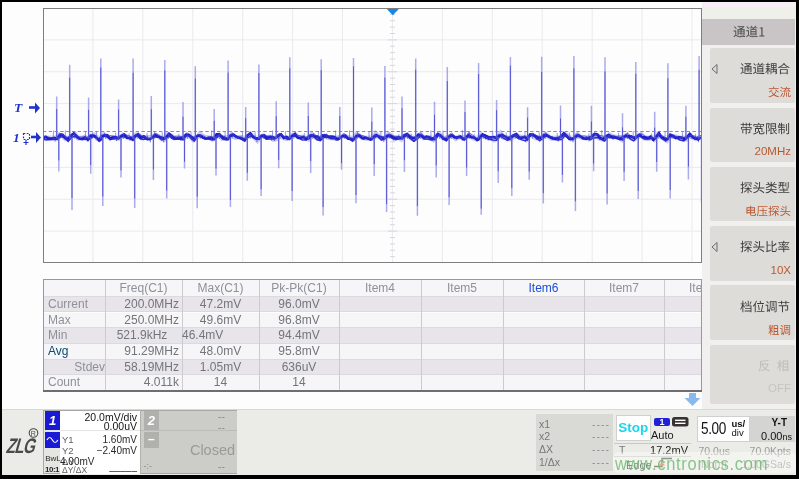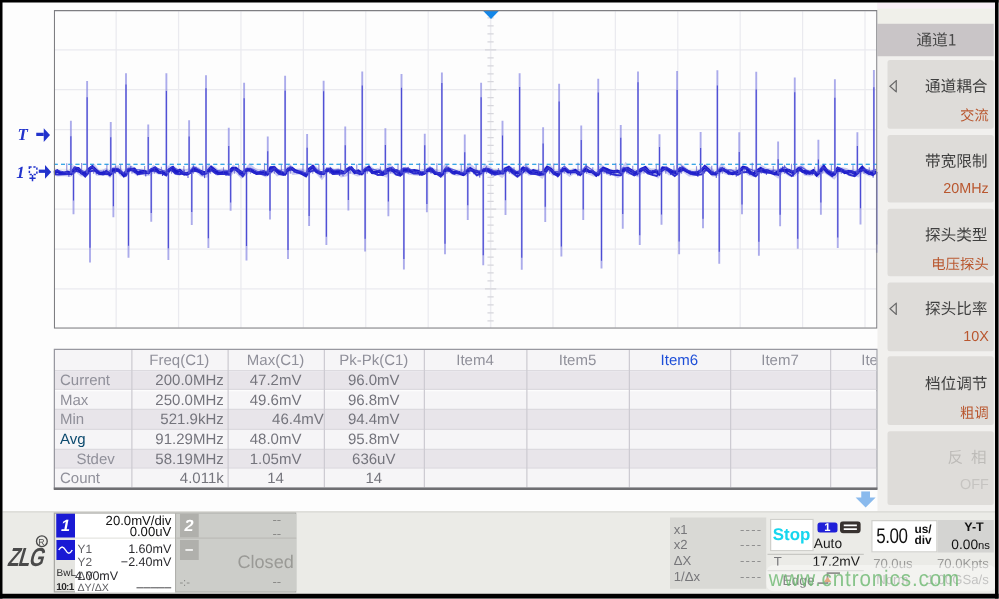--- a/index.html
+++ b/index.html
@@ -136,28 +136,28 @@
 <div class="tcell" style="left:620.0px;top:0.0px;width:80px;height:16.8px;line-height:16.8px;color:#90909a;text-align:center">Item8</div>
 <div class="tcell" style="left:0.0px;top:16.8px;width:61px;height:15.7px;line-height:15.7px;color:#90909a;text-align:left;padding-left:4px">Current</div>
 <div class="tcell" style="left:61.0px;top:16.8px;width:77px;height:15.7px;line-height:15.7px;color:#74747c;text-align:right;padding-right:3px">200.0MHz</div>
 <div class="tcell" style="left:138.0px;top:16.8px;width:77px;height:15.7px;line-height:15.7px;color:#74747c;text-align:center">47.2mV</div>
 <div class="tcell" style="left:215.0px;top:16.8px;width:80px;height:15.7px;line-height:15.7px;color:#74747c;text-align:center">96.0mV</div>
 <div class="tcell" style="left:0.0px;top:32.5px;width:61px;height:15.7px;line-height:15.7px;color:#90909a;text-align:left;padding-left:4px">Max</div>
 <div class="tcell" style="left:61.0px;top:32.5px;width:77px;height:15.7px;line-height:15.7px;color:#74747c;text-align:right;padding-right:3px">250.0MHz</div>
 <div class="tcell" style="left:138.0px;top:32.5px;width:77px;height:15.7px;line-height:15.7px;color:#74747c;text-align:center">49.6mV</div>
 <div class="tcell" style="left:215.0px;top:32.5px;width:80px;height:15.7px;line-height:15.7px;color:#74747c;text-align:center">96.8mV</div>
 <div class="tcell" style="left:0.0px;top:48.2px;width:61px;height:15.7px;line-height:15.7px;color:#90909a;text-align:left;padding-left:4px">Min</div>
-<div class="tcell" style="left:61.0px;top:48.2px;width:77px;height:15.7px;line-height:15.7px;color:#74747c;text-align:right;padding-right:3px">521.9kHz</div>
-<div class="tcell" style="left:138.0px;top:48.2px;width:77px;height:15.7px;line-height:15.7px;color:#74747c;text-align:right">46.4mV</div>
+<div class="tcell" style="left:61.0px;top:48.2px;width:77px;height:15.7px;line-height:15.7px;color:#74747c;text-align:center;padding-right:3px">521.9kHz</div>
+<div class="tcell" style="left:138.0px;top:48.2px;width:77px;height:15.7px;line-height:15.7px;color:#74747c;text-align:left">46.4mV</div>
 <div class="tcell" style="left:215.0px;top:48.2px;width:80px;height:15.7px;line-height:15.7px;color:#74747c;text-align:center">94.4mV</div>
 <div class="tcell" style="left:0.0px;top:63.9px;width:61px;height:15.7px;line-height:15.7px;color:#0c4a6e;text-align:left;padding-left:4px">Avg</div>
 <div class="tcell" style="left:61.0px;top:63.9px;width:77px;height:15.7px;line-height:15.7px;color:#74747c;text-align:right;padding-right:3px">91.29MHz</div>
 <div class="tcell" style="left:138.0px;top:63.9px;width:77px;height:15.7px;line-height:15.7px;color:#74747c;text-align:center">48.0mV</div>
 <div class="tcell" style="left:215.0px;top:63.9px;width:80px;height:15.7px;line-height:15.7px;color:#74747c;text-align:center">95.8mV</div>
-<div class="tcell" style="left:0.0px;top:79.6px;width:61px;height:18px;line-height:15.7px;color:#90909a;text-align:center;padding-left:4px">Stdev</div>
+<div class="tcell" style="left:0.0px;top:79.6px;width:61px;height:18px;line-height:15.7px;color:#90909a;text-align:right;padding-left:4px">Stdev</div>
 <div class="tcell" style="left:61.0px;top:79.6px;width:77px;height:15.7px;line-height:15.7px;color:#74747c;text-align:right;padding-right:3px">58.19MHz</div>
 <div class="tcell" style="left:138.0px;top:79.6px;width:77px;height:15.7px;line-height:15.7px;color:#74747c;text-align:center">1.05mV</div>
 <div class="tcell" style="left:215.0px;top:79.6px;width:80px;height:15.7px;line-height:15.7px;color:#74747c;text-align:center">636uV</div>
 <div class="tcell" style="left:0.0px;top:95.3px;width:61px;height:15.7px;line-height:15.7px;color:#90909a;text-align:left;padding-left:4px">Count</div>
 <div class="tcell" style="left:61.0px;top:95.3px;width:77px;height:15.7px;line-height:15.7px;color:#74747c;text-align:right;padding-right:3px">4.011k</div>
 <div class="tcell" style="left:138.0px;top:95.3px;width:77px;height:15.7px;line-height:15.7px;color:#74747c;text-align:center">14</div>
 <div class="tcell" style="left:215.0px;top:95.3px;width:80px;height:15.7px;line-height:15.7px;color:#74747c;text-align:center">14</div>
 </div>
 <div class="ab" style="left:43px;top:390px;width:659px;height:1.6px;background:#6e6e72"></div>
 <svg class="ab" style="left:684px;top:393px" width="18" height="14">
@@ -225,21 +225,21 @@
 <div class="ab" style="left:610px;top:443.5px;width:78px;text-align:right;font-size:11px;color:#1a1a1a">17.2mV</div>
 <div class="ab" style="left:626px;top:458.5px;font-size:11px;color:#333">Edge</div>
 <svg class="ab" style="left:652px;top:455px" width="25" height="14">
       <path d="M2 11.5h8v-8h10" stroke="#4a4a46" stroke-width="1.4" fill="none"></path>
       <polygon points="10,6.5 7,10.5 13,10.5" fill="#d07030"></polygon>
     </svg>
 <div class="ab" style="left:697px;top:415.5px;width:52.5px;height:26px;background:#fff;border:1px solid #d0d0cc"></div>
 <div class="ab" style="left:749.5px;top:415.5px;width:45px;height:26px;background:#d4d4d2"></div>
 <div class="ab" style="left:700.5px;top:419px;font-size:17px;color:#111;transform:scaleX(0.8);transform-origin:0 0;letter-spacing:-0.5px">5.00</div>
 <div class="ab" style="left:731.5px;top:417.5px;font-size:9.5px;font-weight:bold;color:#111">us/</div>
-<div class="ab" style="left:731.5px;top:426.5px;font-size:9.5px;font-weight:bold;color:#111">div</div>
+<div class="ab" style="left:731.5px;top:426.5px;font-size:9.5px;font-weight:normal;color:#111">div</div>
 <div class="ab" style="left:740px;top:416.8px;width:47px;text-align:right;font-size:10px;font-weight:bold;color:#111">Y-T</div>
 <div class="ab" style="left:740px;top:430.2px;width:52px;text-align:right;font-size:11px;color:#111">0.00<span style="font-size:9px">ns</span></div>
 <div class="ab" style="left:698.5px;top:445.3px;font-size:10.5px;color:#9a9a98">70.0us</div>
 <div class="ab" style="left:720px;top:445.3px;width:71px;text-align:right;font-size:10.5px;color:#9a9a98">70.0Kpts</div>
 <div class="ab" style="left:701px;top:458.3px;font-size:10.5px;color:#9a9a98">Norm</div>
 <div class="ab" style="left:720px;top:458.3px;width:71px;text-align:right;font-size:10.5px;color:#9a9a98">1.00GSa/s</div>
 <div class="ab" style="left:613px;top:452px;width:184px;height:21px;background:rgba(255,255,255,0.4);border-radius:6px"></div>
 <div class="ab" style="left:615px;top:454px;font-size:16.5px;color:#6db971;opacity:0.8;letter-spacing:0.7px;transform:scale(1,1.08);transform-origin:0 0">www.cntronics.com</div>
 <div class="fr" style="left:0;top:0;width:799px;height:2px"></div>
 <div class="fr" style="left:0;top:0;width:2px;height:479px"></div>

